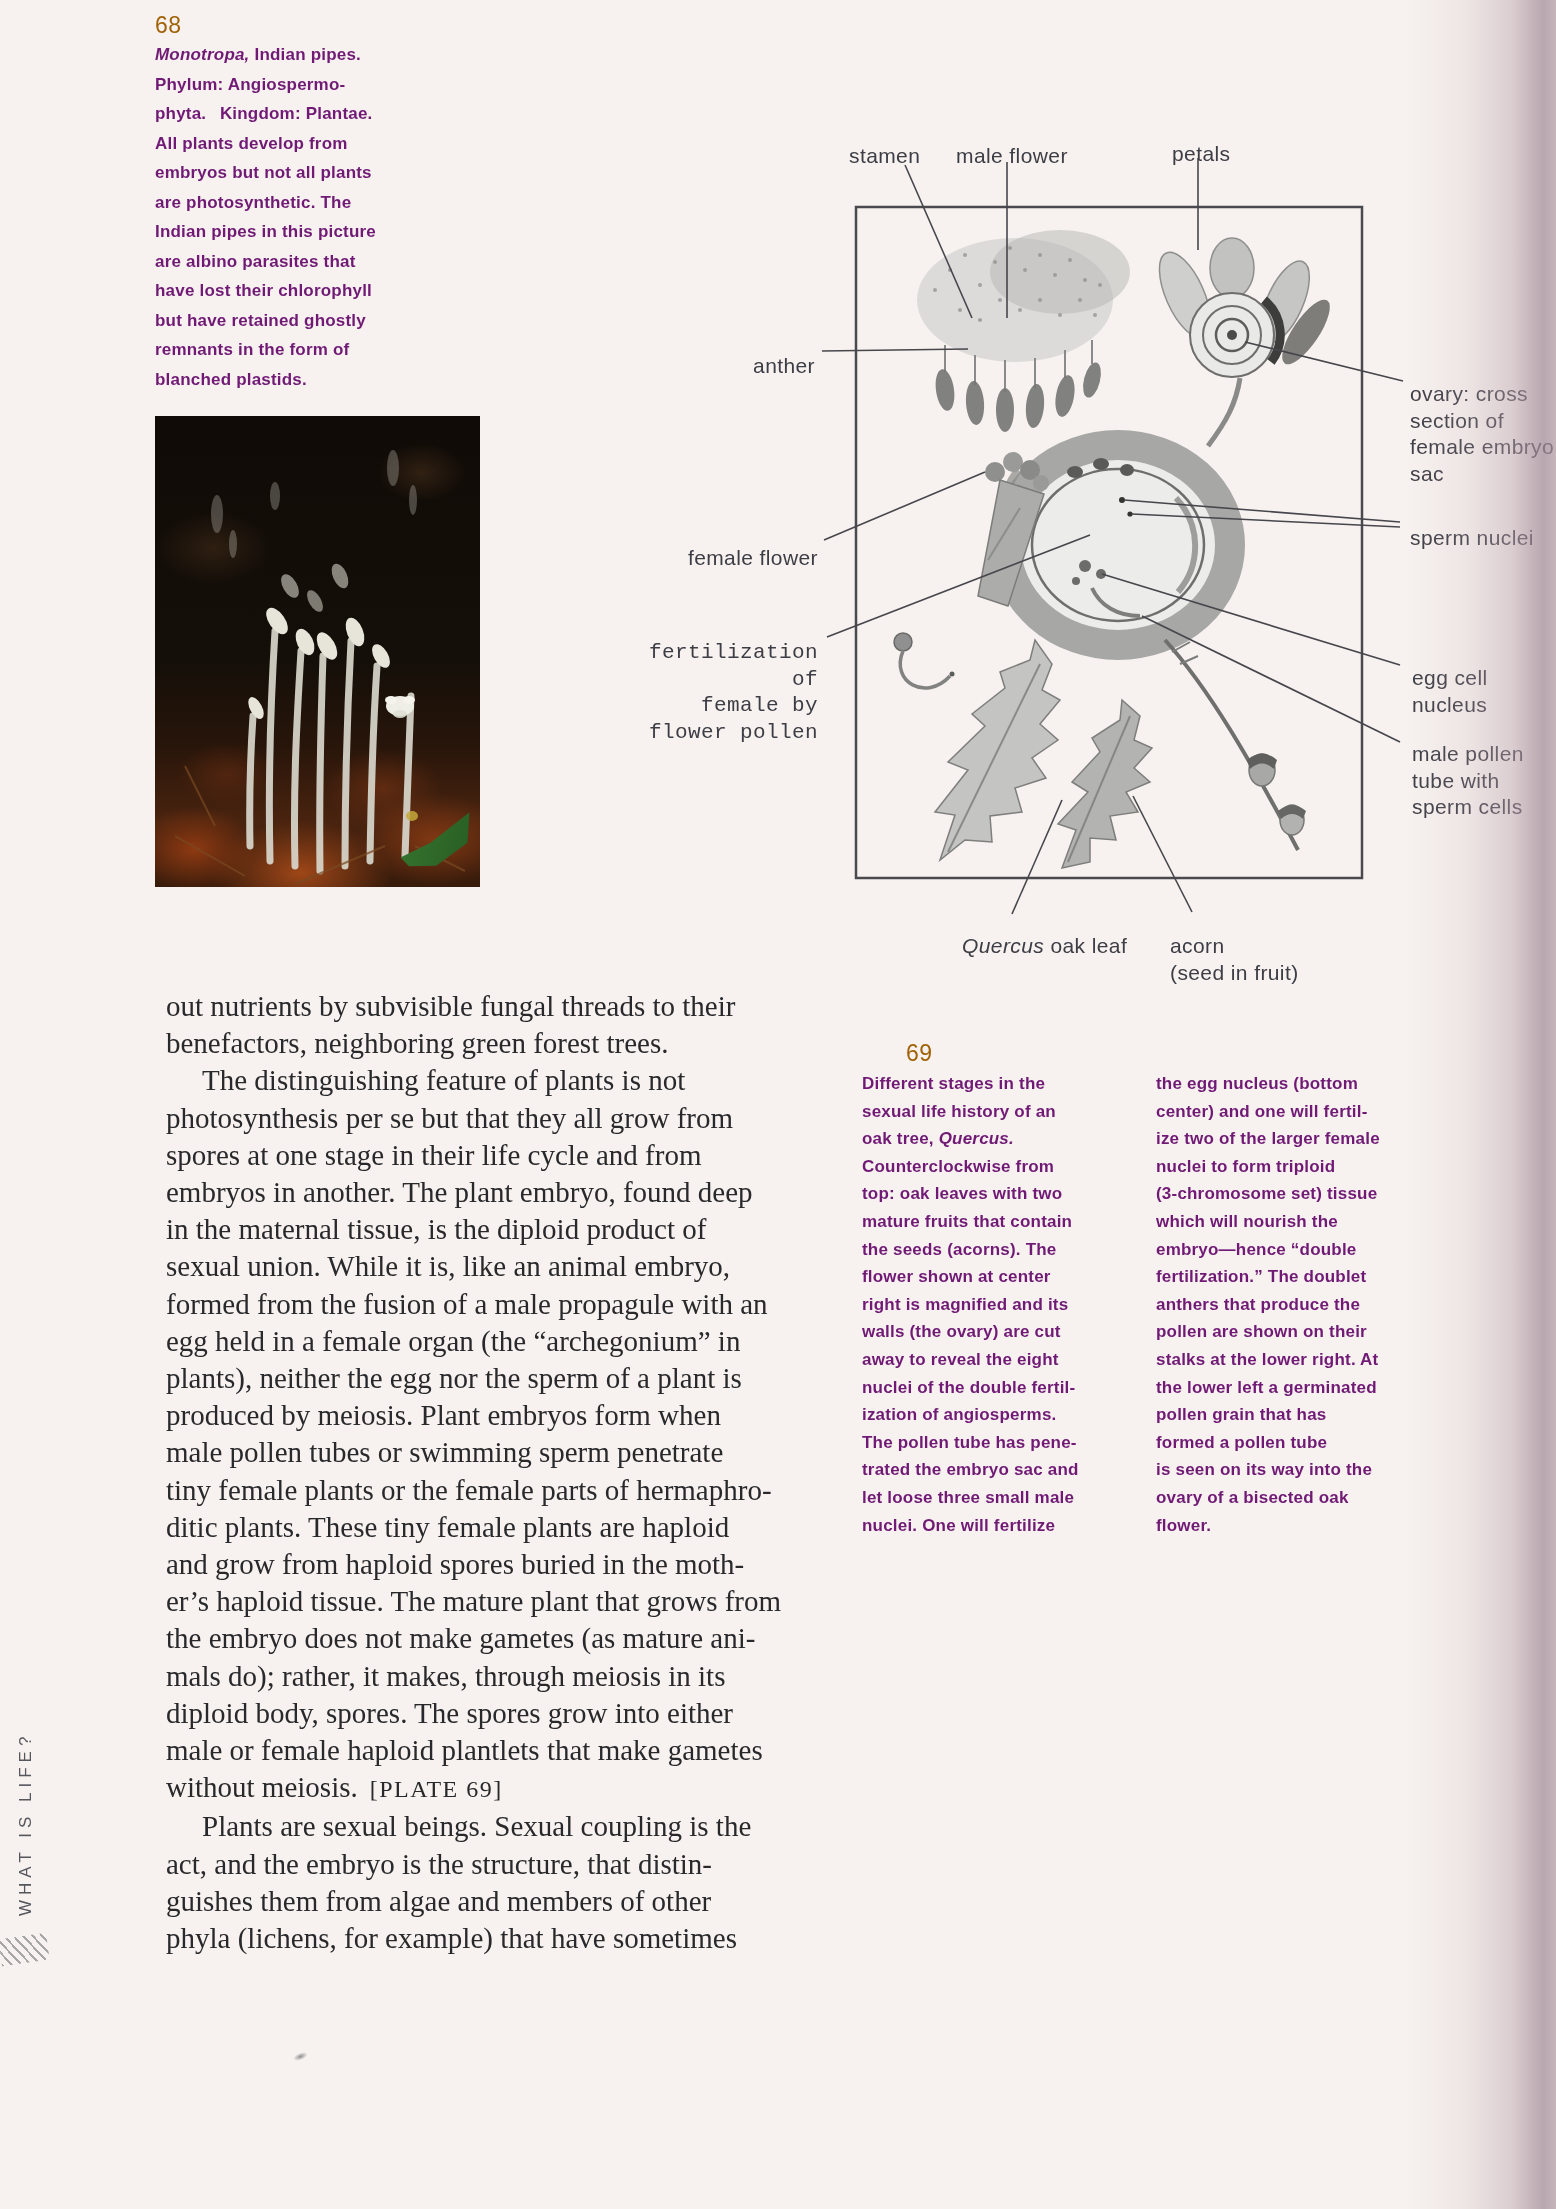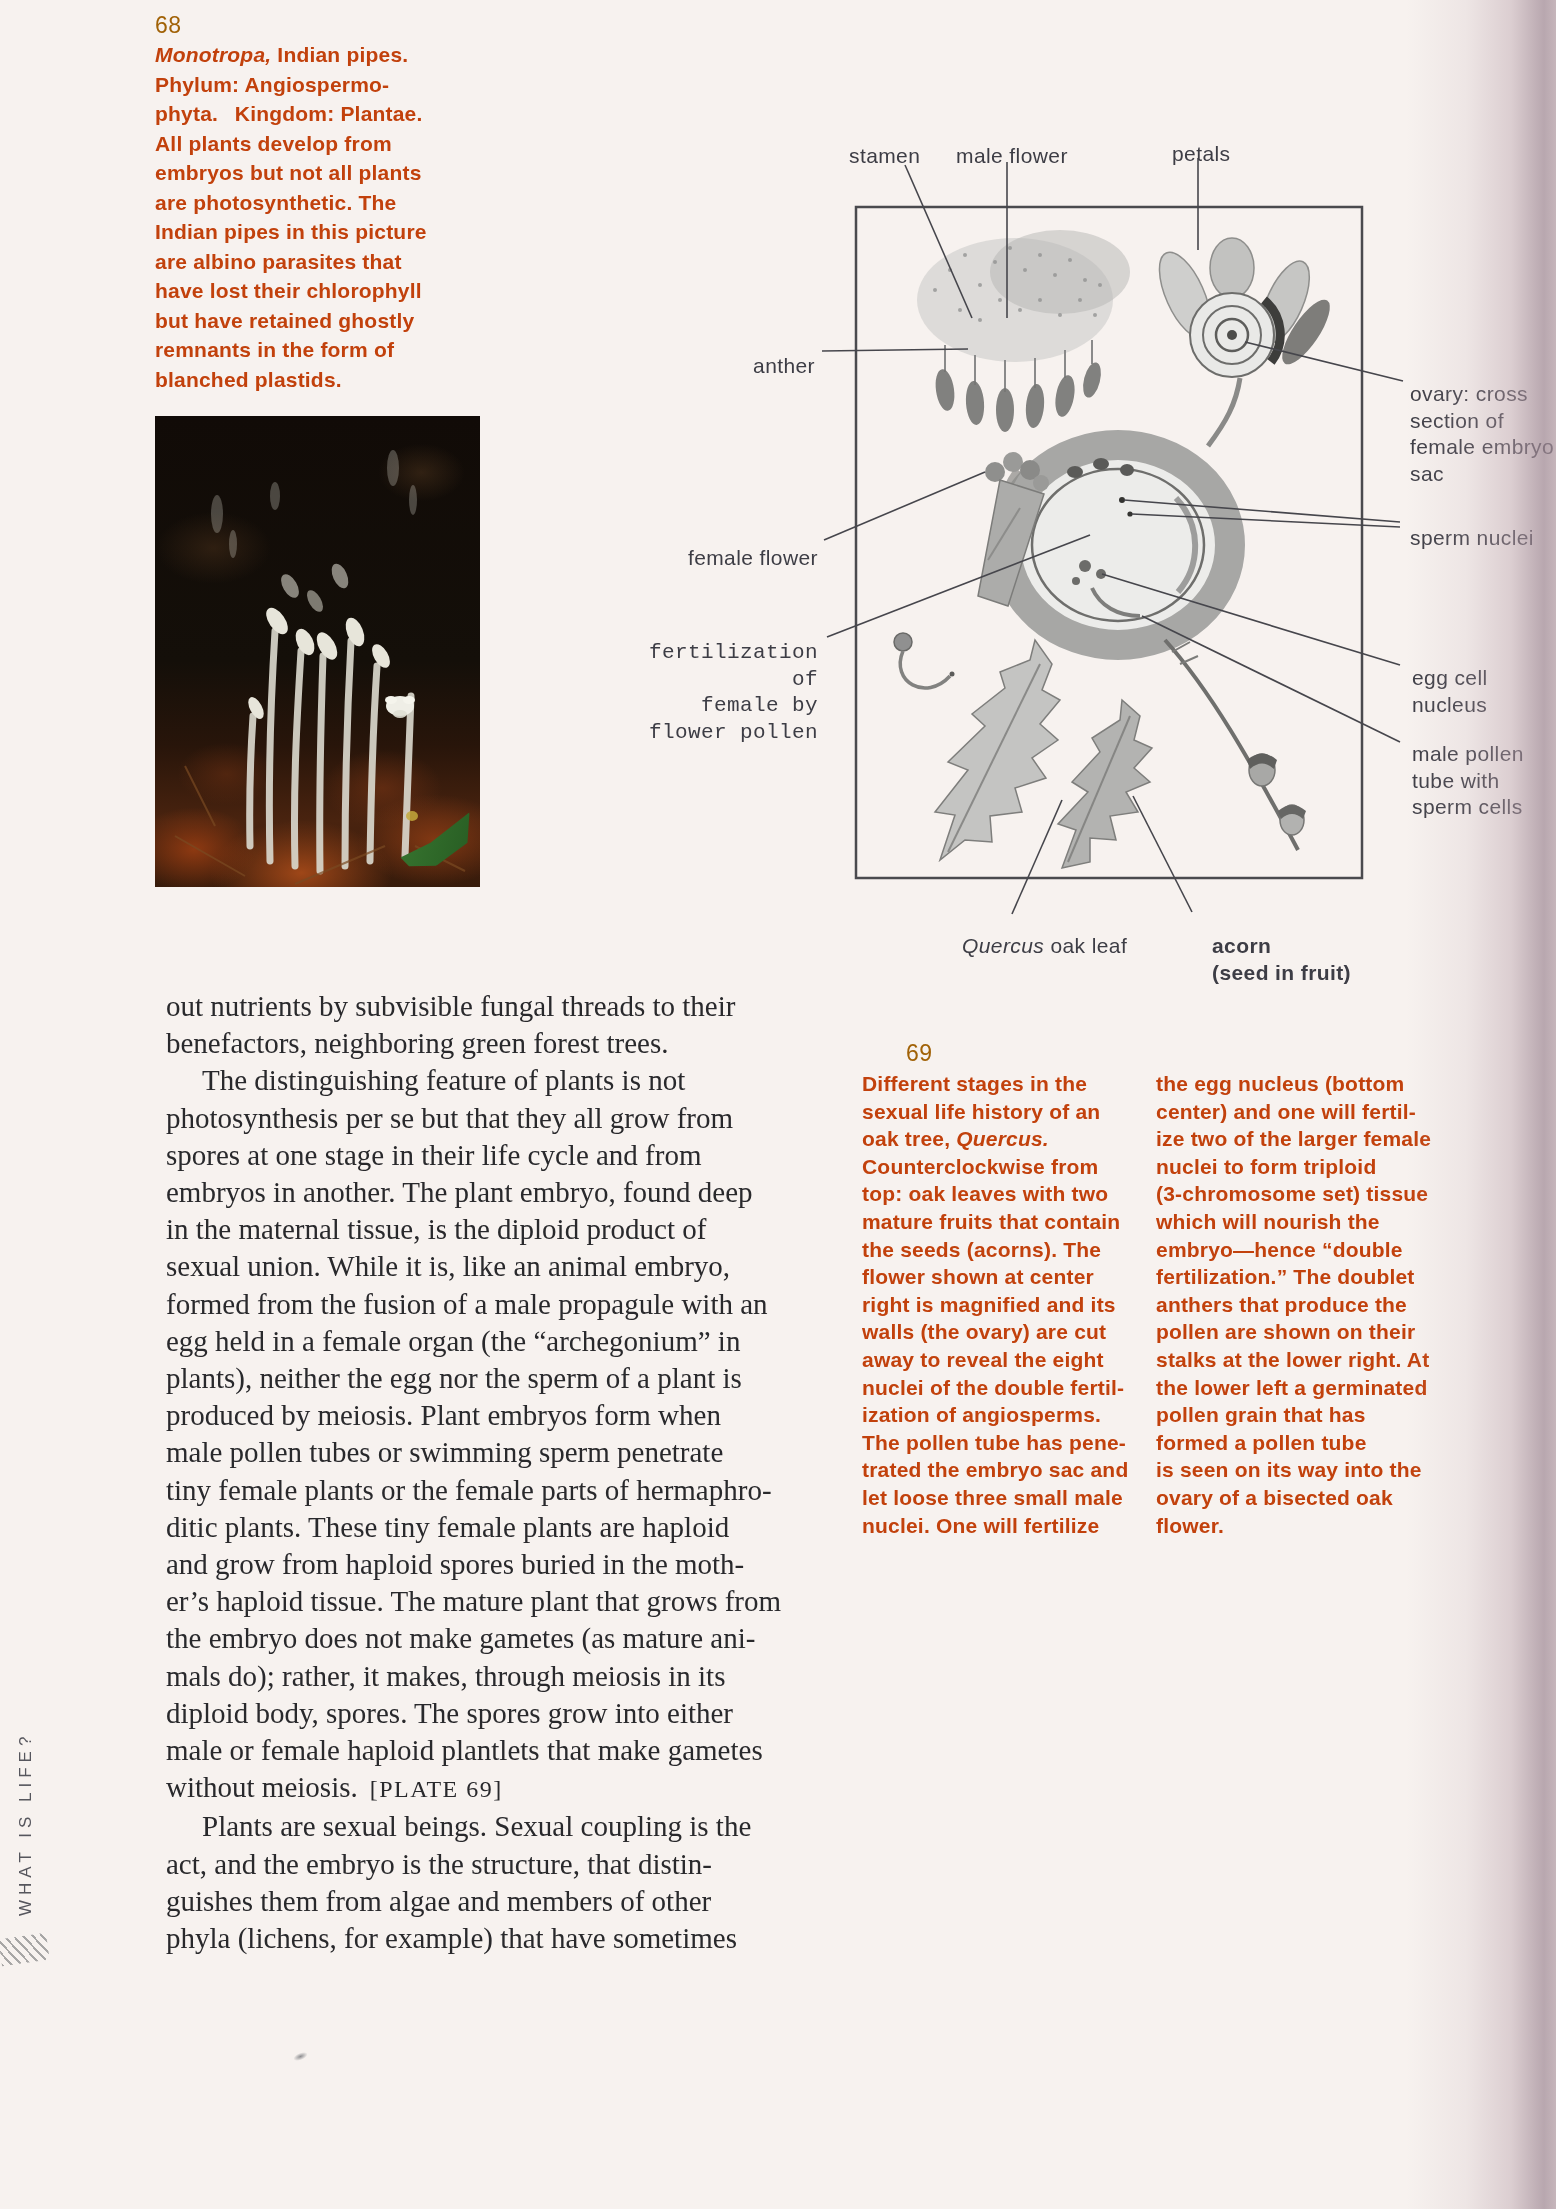--- a/index.html
+++ b/index.html
@@ -23,22 +23,22 @@
       rgba(172,150,160,.66) 100%);
     pointer-events:none;
   }
   .pagenum{
     position:absolute;
     font-size:23px;color:#a16207;letter-spacing:.5px;
   }
   
   .caption{
     position:absolute;
-    font-size:21px;line-height:29.5px;
-    font-weight:bold;color:#c2410c;
+    font-size:17px;line-height:29.5px;
+    font-weight:bold;color:#701a75;
     white-space:pre-line;letter-spacing:.2px;
   }
   .cap69{line-height:27.6px;}
   .ital{font-style:italic;}
   
   .photo{
     position:absolute;left:155px;top:416px;width:325px;height:471px;
     background:
       radial-gradient(90px 60px at 12% 92%, rgba(150,60,18,.9), rgba(150,60,18,0) 70%),
       radial-gradient(130px 75px at 45% 97%, rgba(176,78,26,.85), rgba(176,78,26,0) 70%),
@@ -307,21 +307,21 @@
 section of
 female embryo
 sac</div>
   <div class="dlabel" style="left:1410px;top:510px;">sperm nuclei</div>
   <div class="dlabel" style="left:1412px;top:650px;">egg cell
 nucleus</div>
   <div class="dlabel" style="left:1412px;top:726px;">male pollen
 tube with
 sperm cells</div>
   <div class="dlabel" style="left:962px;top:918px;"><span class="ital">Quercus</span><span> oak leaf</span></div>
-  <div class="dlabel" style="left:1212px;top:918px;font-weight:bold;">acorn
+  <div class="dlabel" style="left:1170px;top:918px;">acorn
 (seed in fruit)</div>
 
   <div class="bodytext">
     <p class="para">out nutrients by subvisible fungal threads to their
 benefactors, neighboring green forest trees.</p>
     <p class="para indent"><span>The distinguishing feature of plants is not
 photosynthesis per se but that they all grow from
 spores at one stage in their life cycle and from
 embryos in another. The plant embryo, found deep
 in the maternal tissue, is the diploid product of

